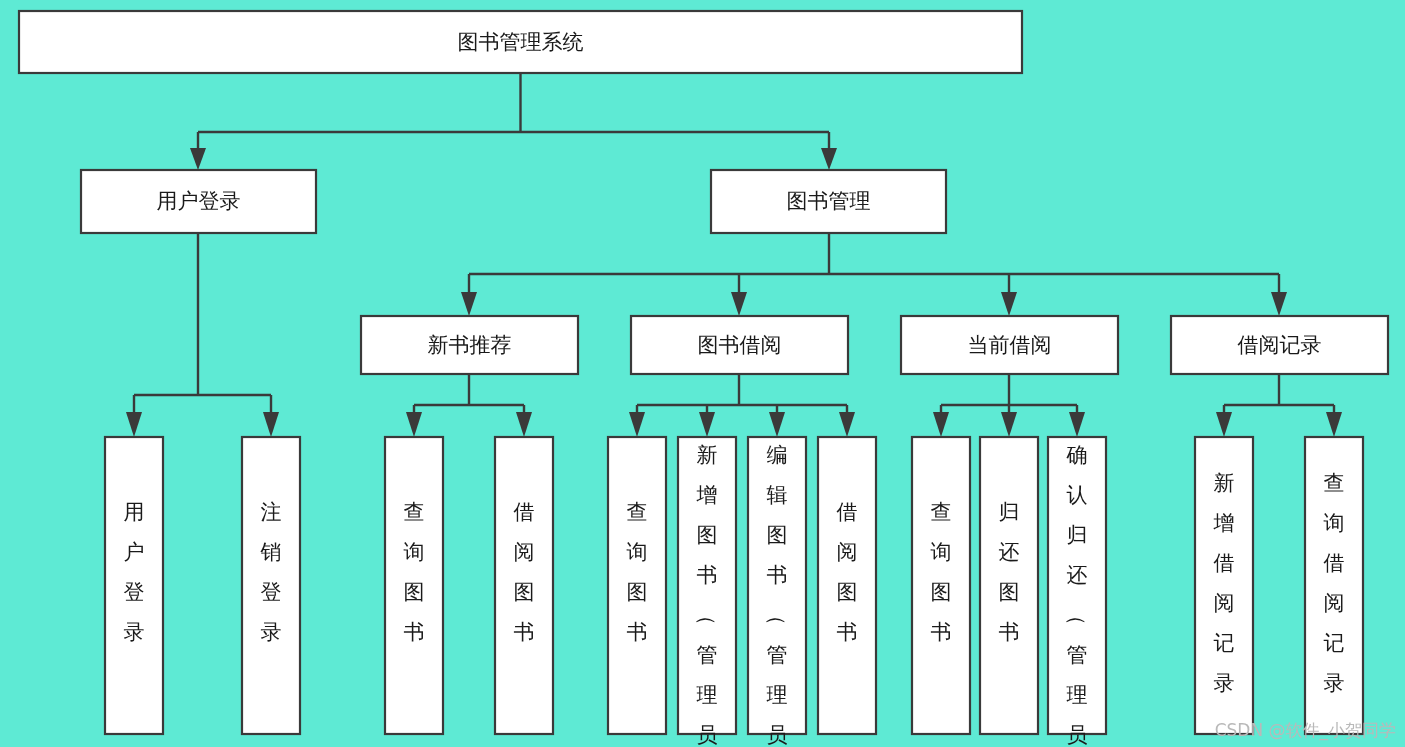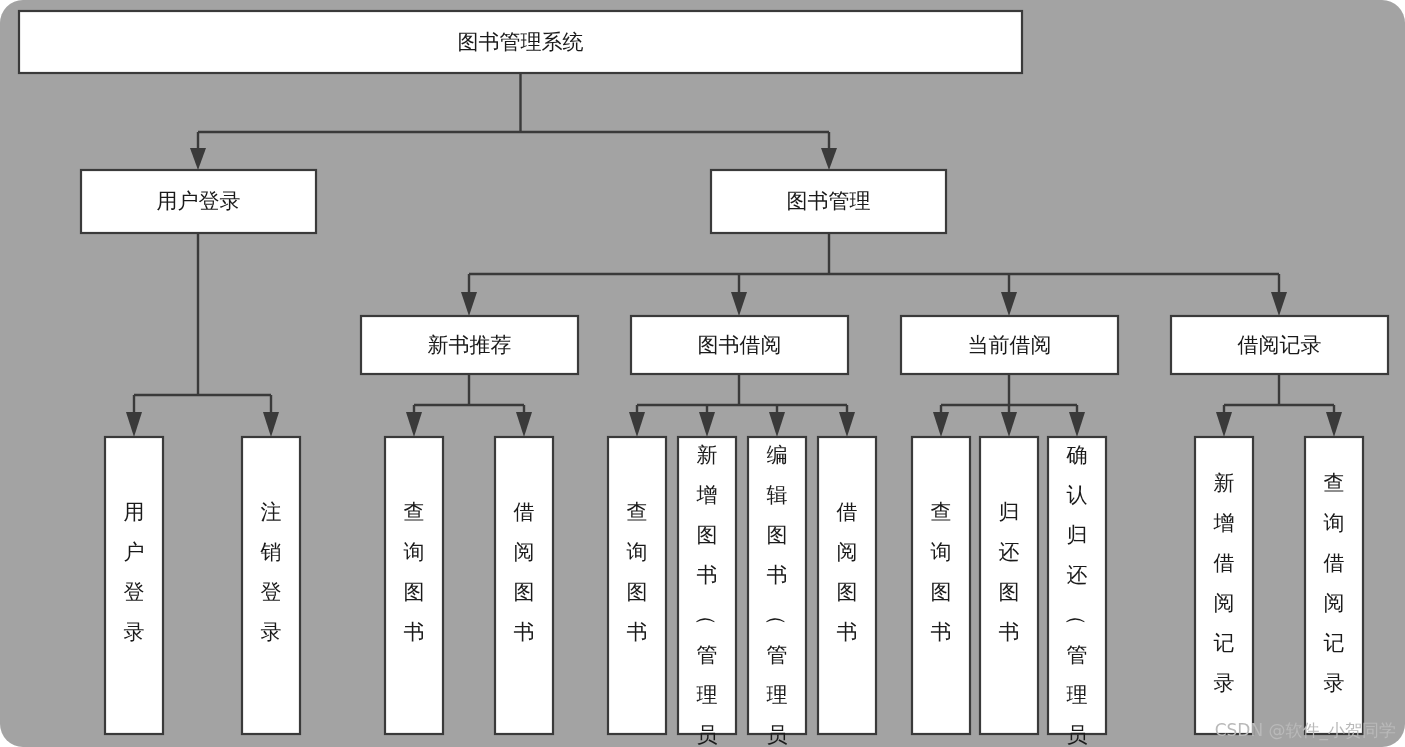--- a/index.html
+++ b/index.html
@@ -8,23 +8,22 @@
     padding: 0;
     background: #ffffff;
   }
   body {
     font-family: "DejaVu Sans", "Liberation Sans", sans-serif;
   }
   #diagram-root {
     position: relative;
     width: 1405px;
     height: 747px;
-    background: #a3a3a3;
+    background: #5eead4;
     overflow: hidden;
-    border-radius: 23px;
   }
   svg#flowchart {
     position: absolute;
     left: 0;
     top: 0;
     width: 1405px;
     height: 747px;
     display: block;
   }
   .node-rect {

